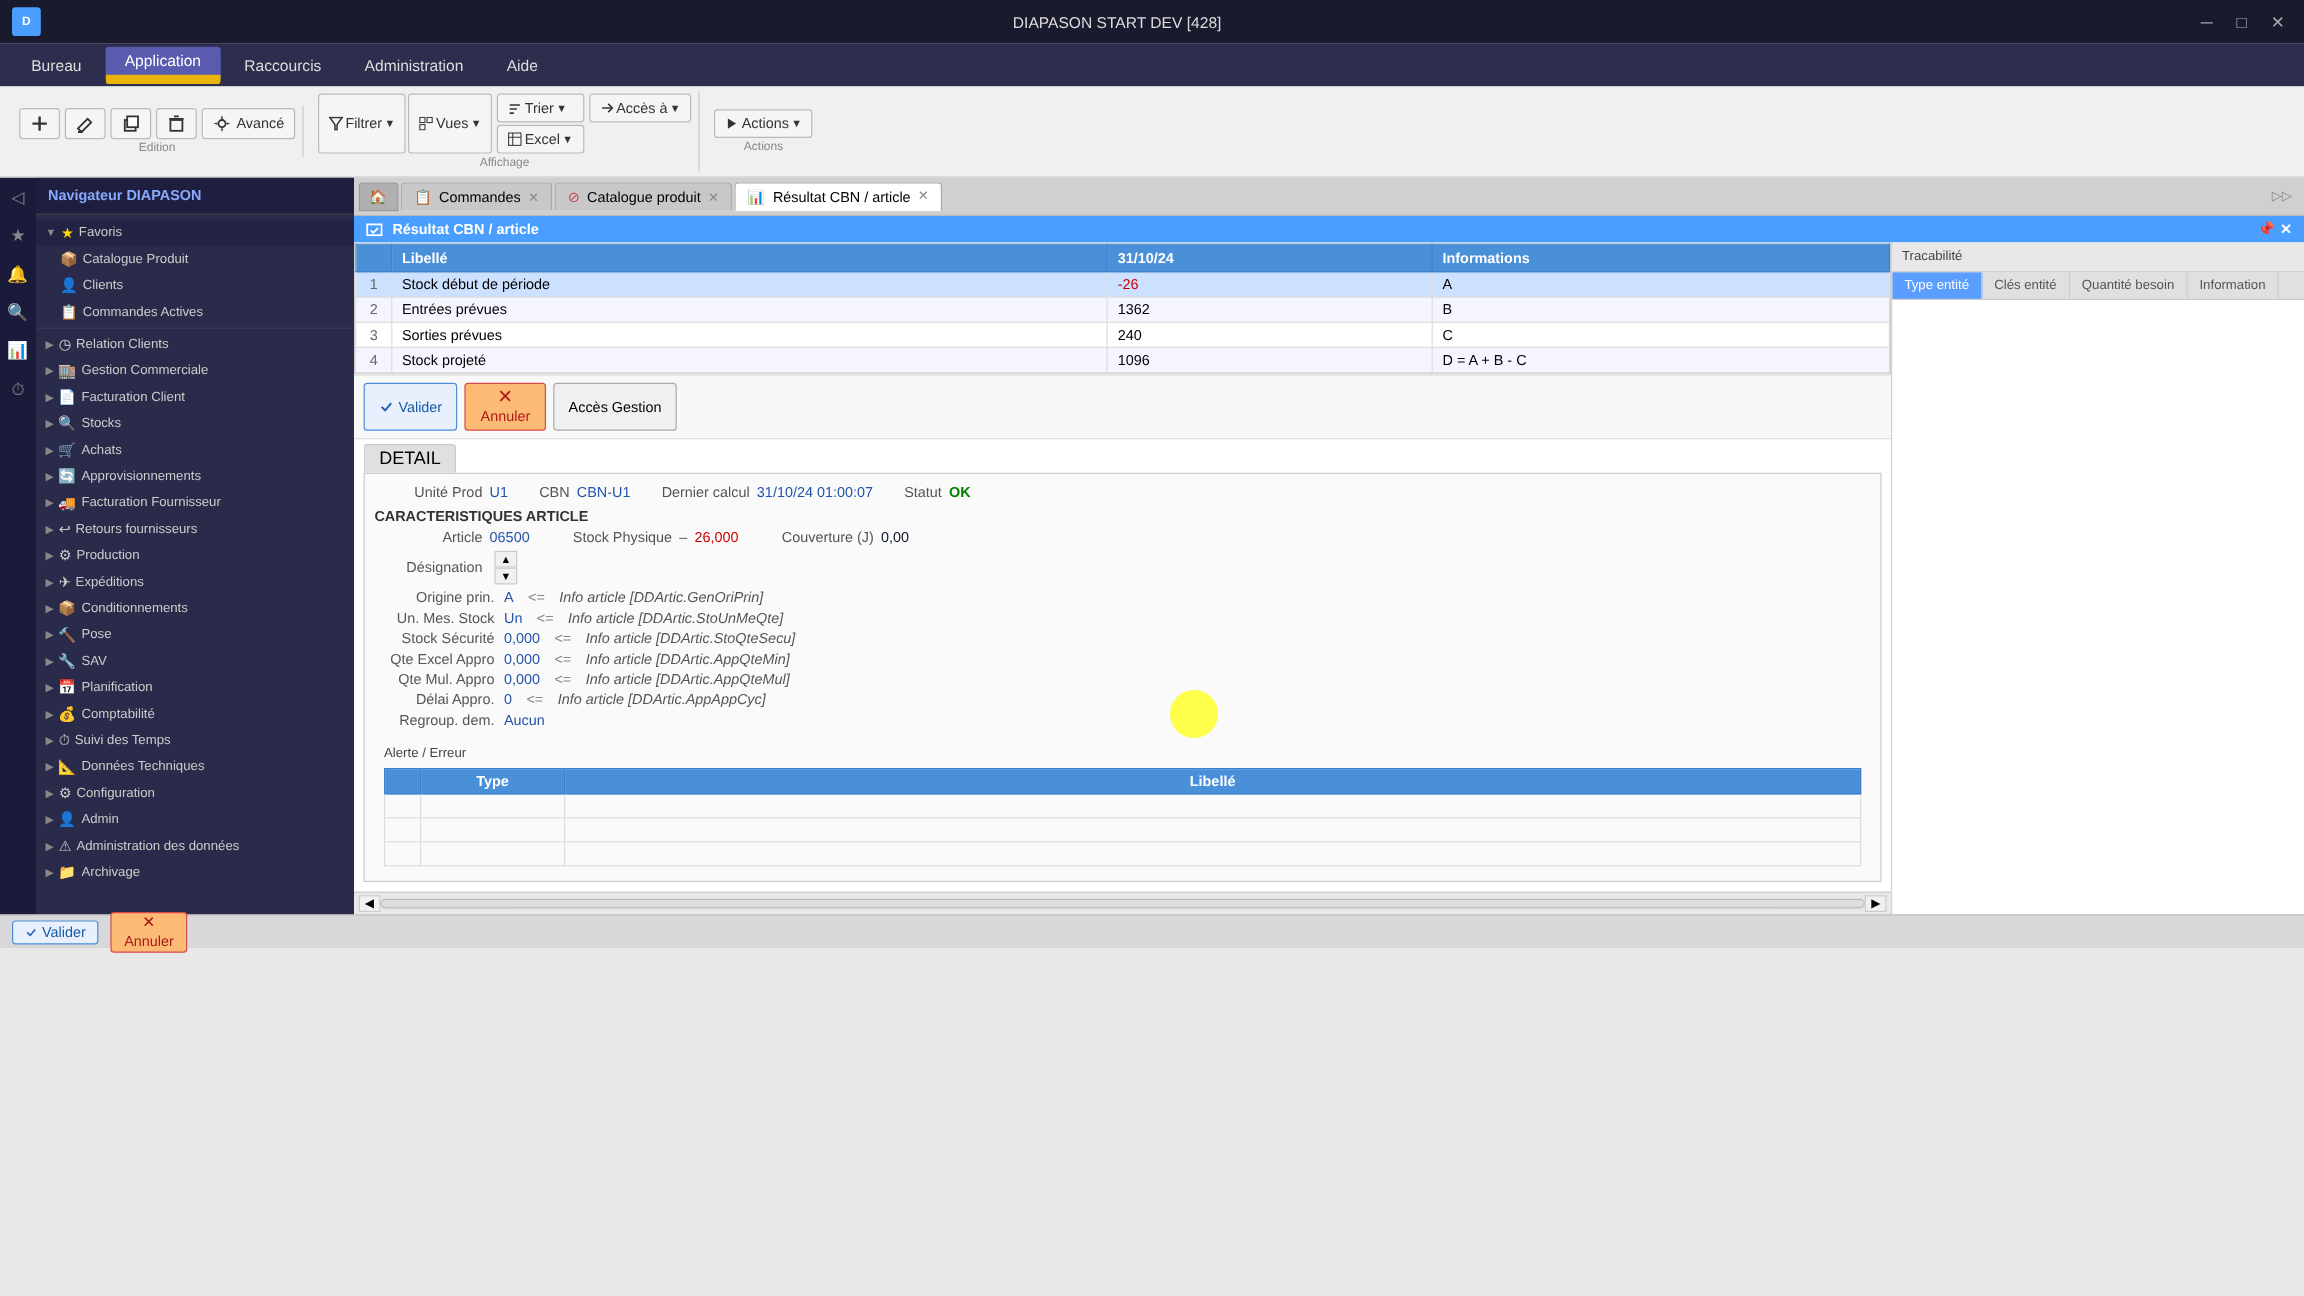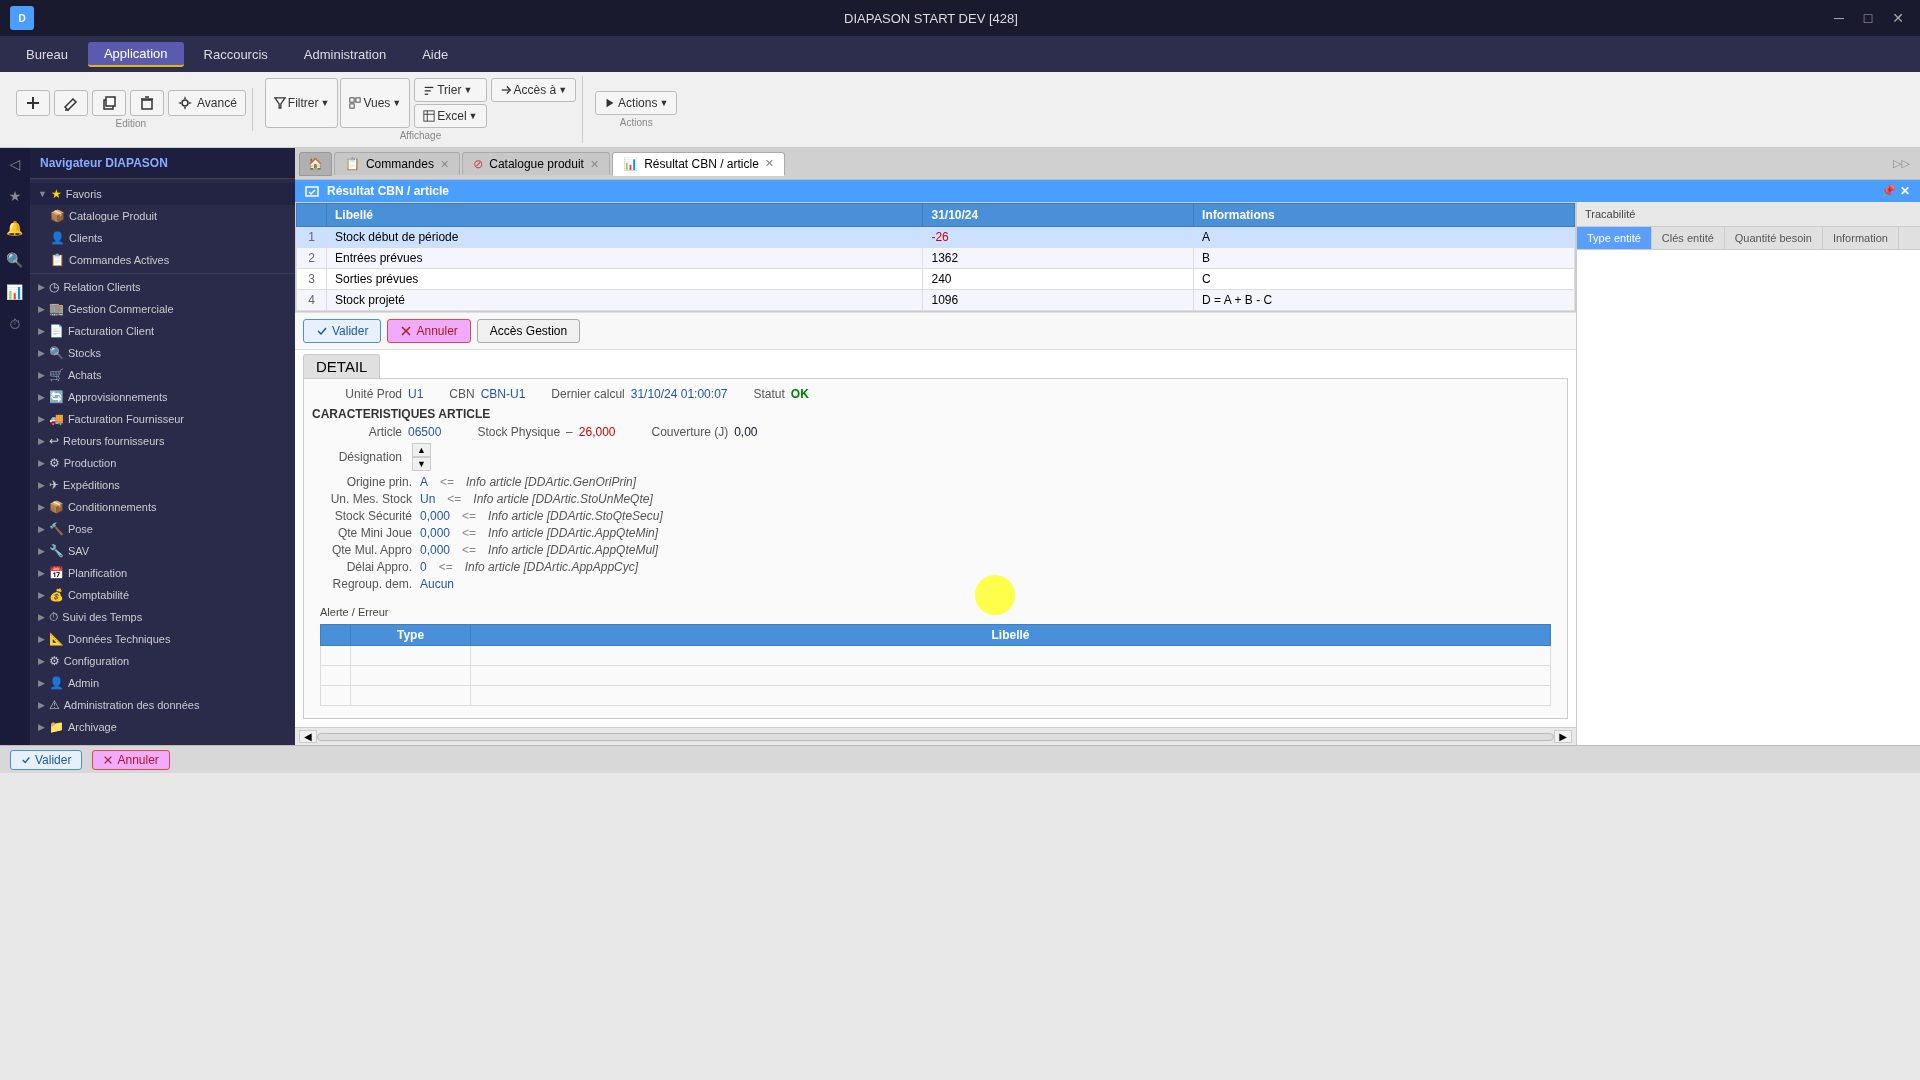--- a/index.html
+++ b/index.html
@@ -30,21 +30,21 @@
       gap: 4px;
     }
     .menu-item {
       color: #ddd;
       padding: 4px 16px;
       cursor: pointer;
       border-radius: 3px;
       font-size: 13px;
     }
     .menu-item:hover, .menu-item.active { background: #4a4a7e; color: white; }
-    .menu-item.active { background: #5a5aae; border-bottom: 2px solid #eab308; }
+    .menu-item.active { background: #5a5aae; border-bottom: 8px solid #eab308; }
 
     
     #toolbar {
       background: #f0f0f0;
       border-bottom: 1px solid #ccc;
       padding: 4px 10px;
       display: flex;
       align-items: center;
       gap: 2px;
       flex-wrap: wrap;
@@ -196,21 +196,21 @@
       align-items: center;
       gap: 4px;
       padding: 4px 12px;
       border: 1px solid #aaa;
       border-radius: 3px;
       cursor: pointer;
       font-size: 11px;
       background: #f0f0f0;
     }
     .action-btn.primary { background: #e8f0fe; border-color: #4a90d9; color: #1a5aaa; }
-    .action-btn.danger { background: #f0abfc; border-color: #d94a4a; color: #aa1a1a; }
+    .action-btn.danger { background: #fdba74; border-color: #d94a4a; color: #aa1a1a; flex-direction: column; }
 
     
     #detail-section {
       padding: 0 8px 8px 8px;
       flex: 1;
     }
     #detail-tab {
       display: inline-block;
       padding: 3px 12px;
       background: #e0e0e0;
@@ -758,21 +758,21 @@
                     <span style="color:#888; margin:0 4px;">&lt;=</span>
                     <span style="color:#555; font-style:italic;">Info article [DDArtic.StoUnMeQte]</span>
                   </div>
                   <div class="field-row">
                     <span class="field-label">Stock Sécurité</span>
                     <span class="blue-link">0,000</span>
                     <span style="color:#888; margin:0 4px;">&lt;=</span>
                     <span style="color:#555; font-style:italic;">Info article [DDArtic.StoQteSecu]</span>
                   </div>
                   <div class="field-row">
-                    <span class="field-label">Qte Mini Joue</span>
+                    <span class="field-label">Qte Excel Appro</span>
                     <span class="blue-link">0,000</span>
                     <span style="color:#888; margin:0 4px;">&lt;=</span>
                     <span style="color:#555; font-style:italic;">Info article [DDArtic.AppQteMin]</span>
                   </div>
                   <div class="field-row">
                     <span class="field-label">Qte Mul. Appro</span>
                     <span class="blue-link">0,000</span>
                     <span style="color:#888; margin:0 4px;">&lt;=</span>
                     <span style="color:#555; font-style:italic;">Info article [DDArtic.AppQteMul]</span>
                   </div>

